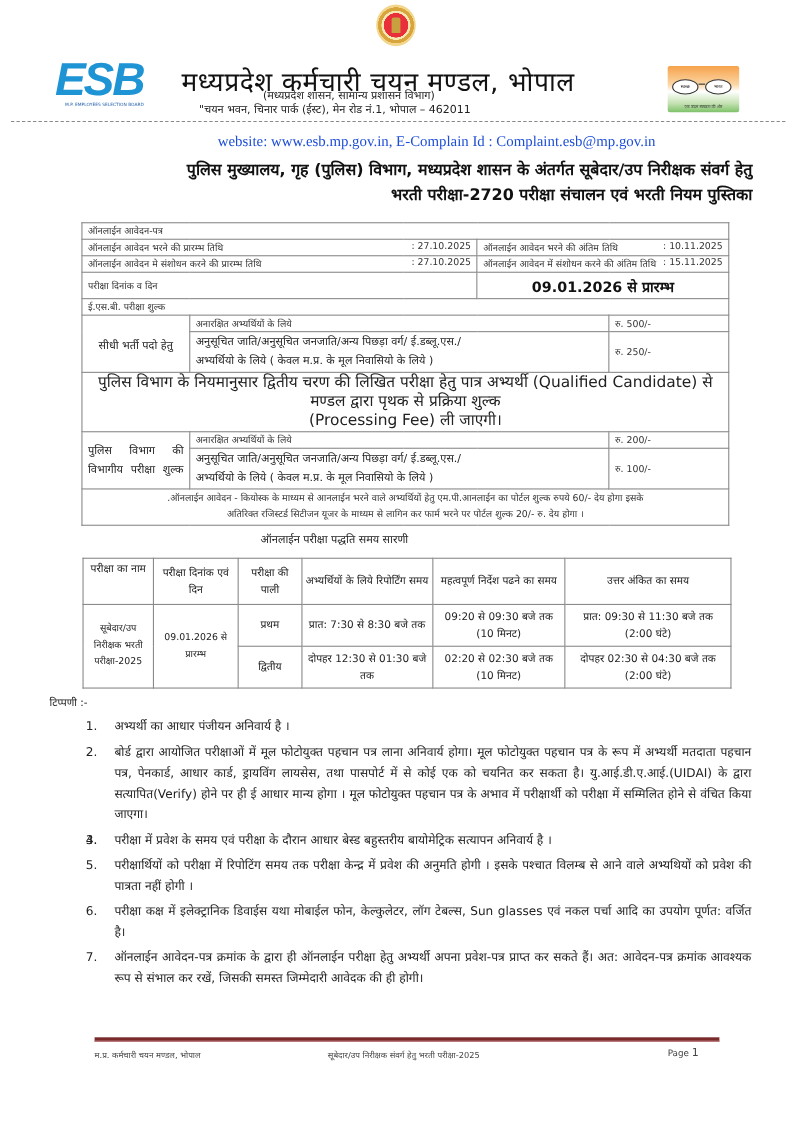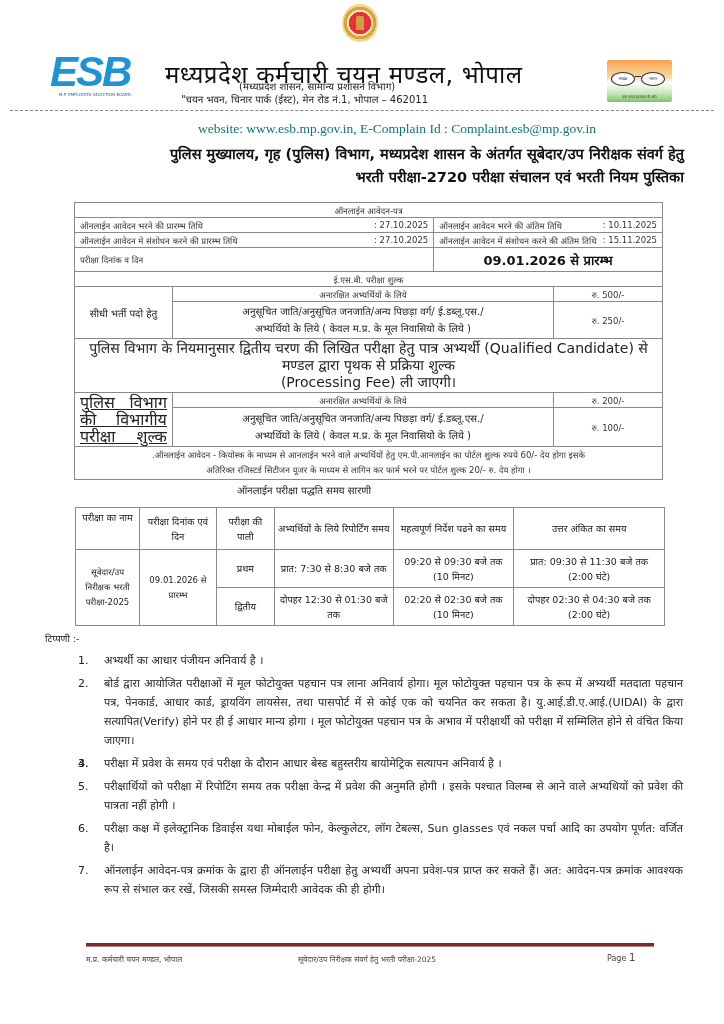--- a/index.html
+++ b/index.html
@@ -20,38 +20,38 @@
   .org-sub { position: absolute; left: 239px; top: 79px; font-size: 10px; color: #222; white-space: nowrap; }
   .org-addr { position: absolute; left: 181px; top: 92px; font-size: 10px; color: #222; white-space: nowrap; }
   .swachh-logo { position: absolute; left: 607px; top: 60px; width: 65px; height: 42px;
     background: linear-gradient(180deg, #f7a24b 0%, #fbd6a5 40%, #ffffff 55%, #c7e3b5 80%, #7fc26a 100%); border-radius: 2px; }
   .swachh-logo .ring { position: absolute; top: 12px; width: 24px; height: 14px; border: 1.5px solid #333; border-radius: 50%; background: #fff; font-size: 4px; text-align: center; line-height: 11px; }
   .swachh-logo .r1 { left: 4px; } .swachh-logo .r2 { left: 34px; }
   .swachh-logo .bridge { position: absolute; left: 28px; top: 16px; width: 6px; height: 2px; border-top: 1.5px solid #333; }
   .swachh-logo .tag { position: absolute; left: 2px; bottom: 3px; width: 61px; font-size: 3.5px; text-align: center; color: #333; }
   .dash-rule { position: absolute; left: 10px; top: 110px; width: 704px; border-top: 1px dashed #888; }
 
-  .website { position: absolute; left: 198px; top: 121px; font-family: "Liberation Serif", serif; font-size: 13.5px; color: #0f766e; white-space: nowrap; }
+  .website { position: absolute; left: 198px; top: 121px; font-family: "Liberation Serif", serif; font-size: 13.5px; color: #1d4ed8; white-space: nowrap; }
   .main-title { position: absolute; left: 40px; width: 644px; text-align: right; font-weight: bold; font-size: 14.5px; color: #111; white-space: nowrap; }
   .mt1 { top: 143px; } .mt2 { top: 166px; }
 
   
   table { border-collapse: collapse; }
   .fee-table { position: absolute; left: 74px; top: 202px; width: 589px; font-size: 8.5px; color: #333; }
   .fee-table td { border: 1px solid #8a8a8a; padding: 1px 5px; vertical-align: middle; }
-  .fee-table .center { text-align: center; }
+  .fee-table .center { text-align: left; }
   .fee-table .row-h { height: 15px; }
   .fee-table .bold-date { font-weight: bold; font-size: 13px; text-align: center; color: #111; }
   .fee-table .dates { white-space: nowrap; }
   .fee-table .val { float: right; }
   .fee-table .big { font-size: 10px; color: #222; line-height: 17px; }
   .fee-table .note { font-size: 14px; line-height: 17px; text-align: center; color: #222; }
   .fee-table .small-note { font-size: 8.5px; line-height: 15px; text-align: center; color: #333; }
   .fee-table .left-cat { font-size: 10px; color: #222; text-align: center; }
-  .fee-table .left-dept { font-size: 16px; color: #222; text-align: justify; text-align-last: justify; line-height: 17px; text-decoration: underline; }
+  .fee-table .left-dept { font-size: 10px; color: #222; text-align: justify; text-align-last: justify; line-height: 17px; }
 
   .section-head { position: absolute; left: 0; width: 608px; text-align: center; font-size: 10px; color: #222; }
 
   
   .sched-table { position: absolute; left: 75px; top: 507px; width: 590px; font-size: 9.5px; color: #222; }
   .sched-table td, .sched-table th { border: 1px solid #8a8a8a; text-align: center; vertical-align: middle; padding: 2px 3px; font-weight: normal; line-height: 15px; }
 
   .tippani { position: absolute; left: 45px; top: 632px; font-size: 9.5px; color: #222; }
   .notes { position: absolute; left: 78px; top: 651px; width: 605px; list-style: none; font-size: 11px; color: #222; }
   .notes li { position: relative; padding-left: 26px; line-height: 19px; margin-bottom: 4px; text-align: justify; }

